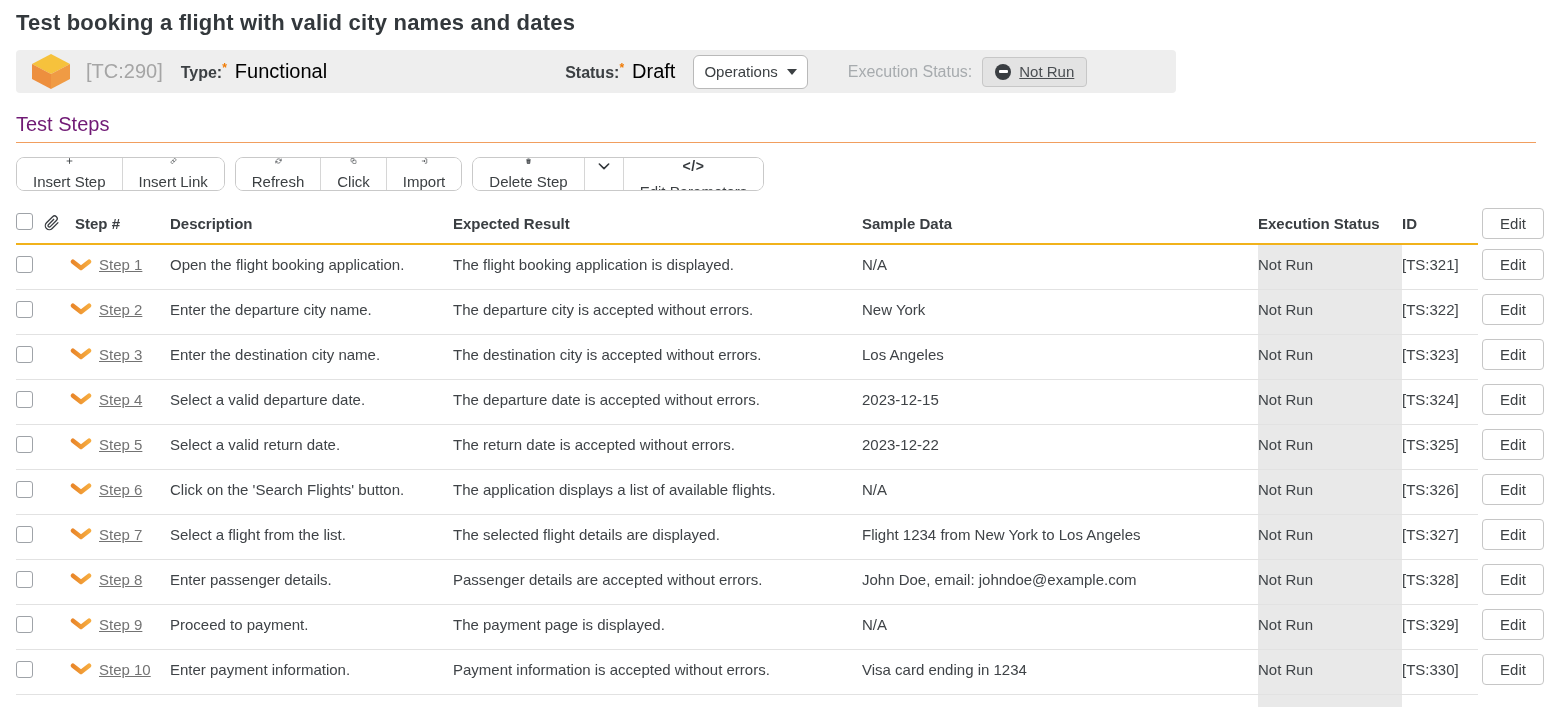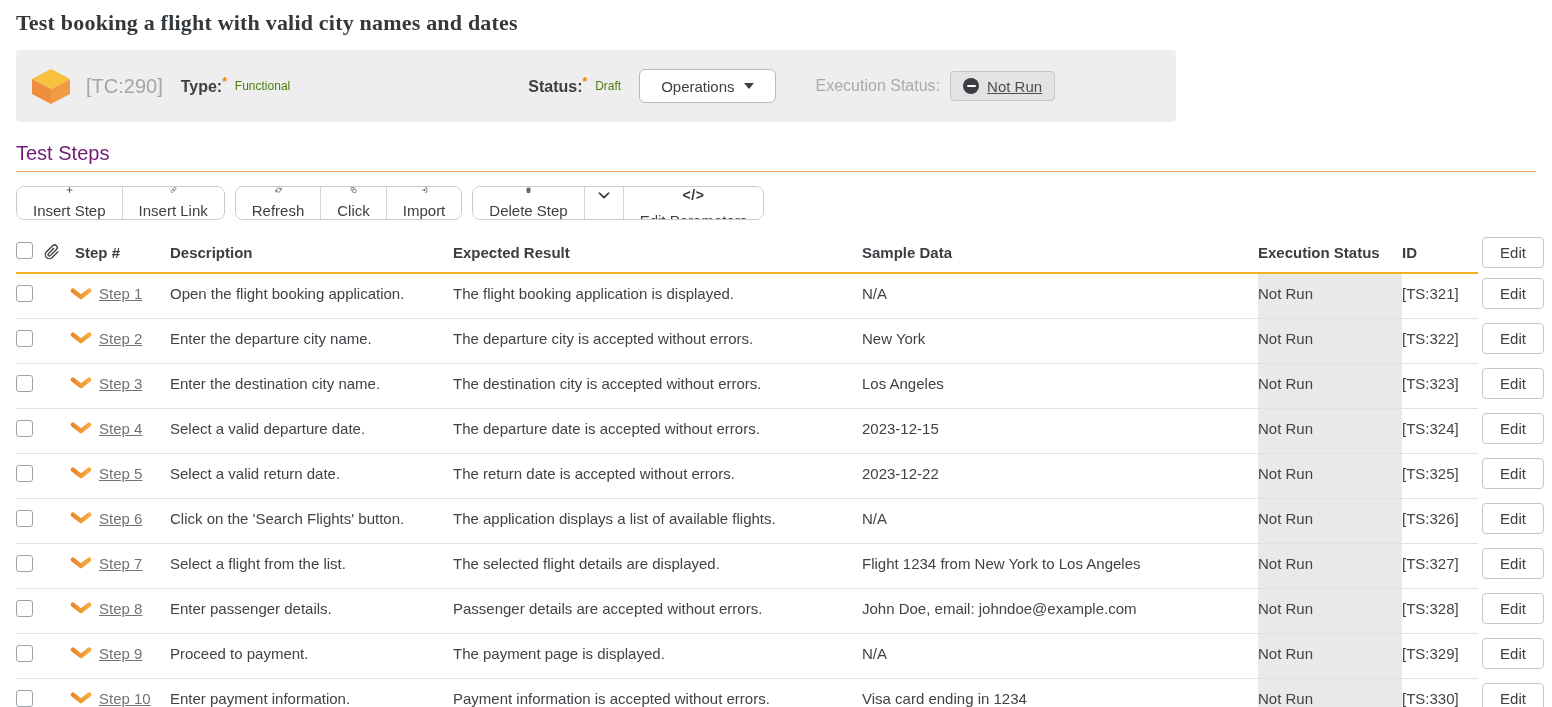--- a/index.html
+++ b/index.html
@@ -3,35 +3,35 @@
 <meta charset="utf-8">
 <style>
   html,body{margin:0;padding:0;overflow:hidden;}
   body{
     width:1552px;height:707px;background:#fff;
     font-family:"Liberation Sans", sans-serif;
     color:#3f4347;position:relative;
   }
   
   .page-title{
-    margin:10px 0 0 16px;font-size:22px;font-weight:700;color:#33383c;letter-spacing:.2px;font-family:Liberation Serif, serif;
+    margin:10px 0 0 16px;font-size:22px;font-weight:700;color:#33383c;letter-spacing:.2px;
   }
   
   .tc-bar{
-    margin:14px 0 0 16px;width:1160px;height:72px;box-sizing:border-box;
+    margin:14px 0 0 16px;width:1160px;height:43px;box-sizing:border-box;
     background:#eeeeee;border-radius:4px;display:flex;align-items:center;padding:0 16px 0 14px;
   }
   .tc-icon svg{width:42px;height:37px;display:block;}
   .tc-id{font-size:20px;color:#a5a5a5;margin-left:14px;}
   .f-lbl{font-weight:700;font-size:16px;color:#3c4043;margin-left:18px;}
   sup.req{color:#f07b05;font-size:12px;font-weight:700;}
-  .f-val{font-size:12px;color:#4d7c0f;margin-left:8px;}
+  .f-val{font-size:20px;color:#000000;margin-left:8px;}
   .status-ml{margin-left:238px;}
   .ops-btn{
-    margin-left:18px;height:34px;padding:0 21px;background:#fff;border:1px solid #b9b9b9;
+    margin-left:18px;height:34px;padding:0 10px;background:#fff;border:1px solid #b9b9b9;
     border-radius:6px;font-size:15px;color:#3c4043;display:flex;align-items:center;gap:9px;
     cursor:pointer;font-family:inherit;
   }
   .caret-down{width:0;height:0;border-left:5px solid transparent;border-right:5px solid transparent;border-top:6px solid #3c4043;}
   .exec-lbl{margin-left:40px;font-size:16px;color:#a7abae;}
   .exec-badge{
     margin-left:10px;height:30px;box-sizing:border-box;background:#e3e3e3;border:1px solid #c7c7c7;
     border-radius:4px;display:flex;align-items:center;gap:8px;padding:0 12px;cursor:pointer;
   }
   .minus-circle{width:16px;height:16px;border-radius:50%;background:#3a3e42;position:relative;flex:0 0 auto;}

